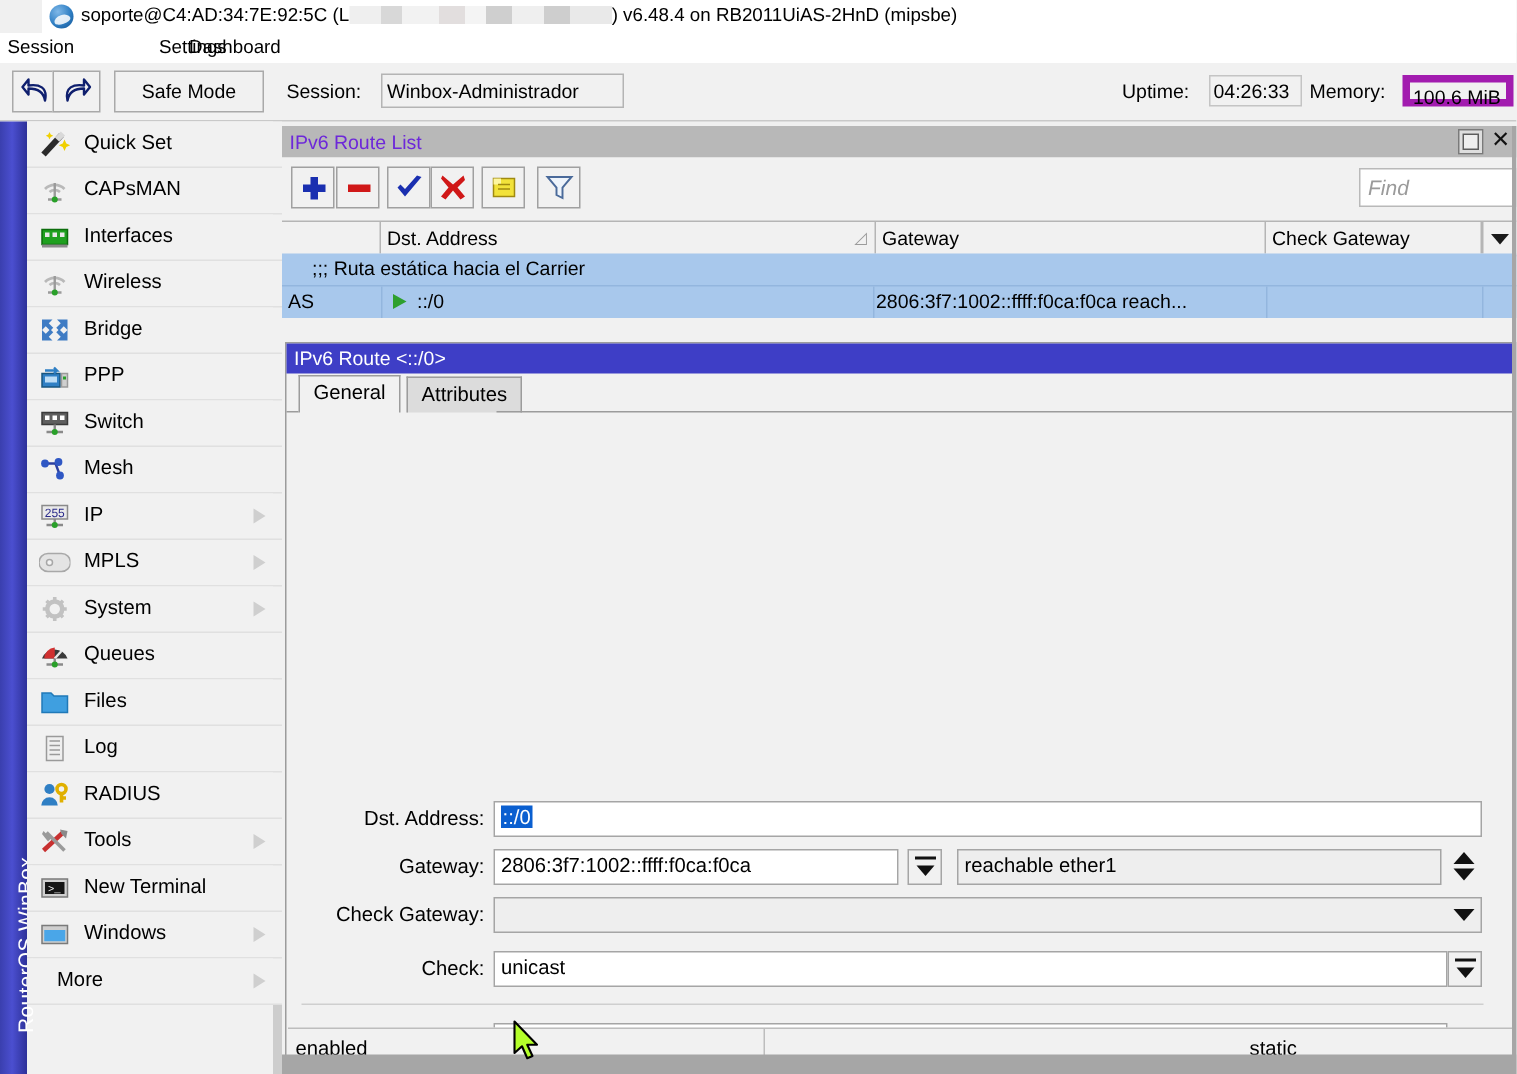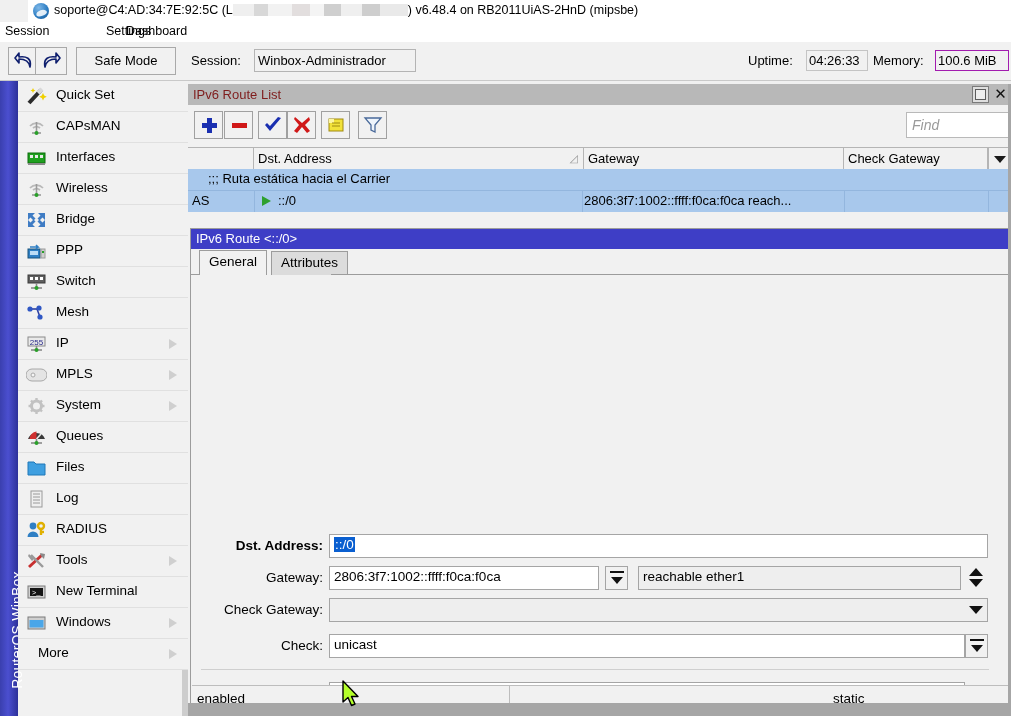--- a/index.html
+++ b/index.html
@@ -39,21 +39,21 @@
   .safemode{position:absolute;left:76px;top:47px;width:100px;height:28px;background:#f1f1f1;
     border:1px solid #a9a9a9;box-sizing:border-box;text-align:center;line-height:26px;font-size:13px;}
   .sesslabel{position:absolute;left:191px;top:53px;font-size:13px;}
   .sessbox{position:absolute;left:254px;top:49px;width:162px;height:23px;background:#f1f1f1;
     border:1px solid #b4b4b4;box-sizing:border-box;line-height:21px;padding-left:3px;font-size:13px;}
   .uplabel{position:absolute;left:748px;top:53px;font-size:13px;}
   .upbox{position:absolute;left:806px;top:50px;width:62px;height:21px;background:#f1f1f1;
     border:1px solid #c4c4c4;box-sizing:border-box;line-height:19px;padding-left:2px;font-size:13px;}
   .memlabel{position:absolute;left:873px;top:53px;font-size:13px;}
   .membox{position:absolute;left:935px;top:50px;width:74px;height:21px;background:#f1f1f1;
-    border:1px solid #a21caf;box-sizing:border-box;line-height:19px;padding-left:2px;font-size:13px;}
+    border:5px solid #a21caf;box-sizing:border-box;line-height:19px;padding-left:2px;font-size:13px;}
 
   
   .sidebar{position:absolute;left:0;top:81px;width:188px;height:635px;background:#f1f1f1;}
   .bluestrip{position:absolute;left:0;top:81px;width:18px;height:635px;
     background:linear-gradient(90deg,#3a3fae 0%,#4b4fd0 45%,#2d3199 100%);}
   .brandtext{position:absolute;left:-62px;top:540px;width:160px;height:18px;
     transform:rotate(-90deg);transform-origin:center;color:#fff;font-size:14px;
     letter-spacing:.2px;text-align:center;white-space:nowrap;}
   .menu{position:absolute;left:18px;top:81px;width:170px;}
   .mi{position:relative;height:30px;border-bottom:1px solid #e0e0e0;background:#f1f1f1;cursor:default;}
@@ -62,21 +62,21 @@
   .mi .arw{position:absolute;right:11px;top:10px;width:0;height:0;
     border-left:8px solid #cfcfcf;border-top:5px solid transparent;border-bottom:5px solid transparent;}
   .mi .arw:after{content:"";position:absolute;left:-8px;top:-5px;width:0;height:0;
     border-left:8px solid transparent;border-top:5px solid transparent;border-bottom:5px solid transparent;}
   .mi.more .lbl{left:20px;}
   .sb-scroll{position:absolute;left:182px;top:81px;width:6px;height:635px;background:#cdcdcd;}
 
   
   .win{position:absolute;left:188px;top:84px;width:823px;height:632px;background:#f1f1f1;}
   .win-title{position:absolute;left:0;top:0;width:823px;height:21px;background:#b8b8b8;}
-  .win-title .t{position:absolute;left:5px;top:3px;font-size:13px;color:#7f1d1d;}
+  .win-title .t{position:absolute;left:5px;top:3px;font-size:13px;color:#6d28d9;}
   .wbtn{position:absolute;top:2px;width:17px;height:17px;background:#dedede;
     border:1px solid #7a7a7a;box-sizing:border-box;}
   .wbtn.max{right:22px;}
   .wbtn.cls{right:2px;border:none;background:transparent;}
   .wbtn.max i{display:block;width:9px;height:9px;border:1px solid #5c5c5c;margin:2px auto;background:#eee;}
   .wbtn.cls span{display:block;text-align:center;font-size:15px;line-height:15px;color:#111;}
 
   .win-toolbar{position:absolute;left:0;top:21px;width:823px;height:40px;background:#f1f1f1;}
   .tb2{position:absolute;top:6px;width:29px;height:28px;background:#f1f1f1;
     border:1px solid #a0a0a0;box-sizing:border-box;}
@@ -527,21 +527,21 @@
         <span class="t">IPv6 Route &lt;::/0&gt;</span>
       </div>
 
       <div class="tabs">
         <div class="tab active" style="left:8px">General</div>
         <div class="tab inactive" style="left:80px">Attributes</div>
       </div>
       <div class="tabline" style="left:0;top:45px;width:8px"></div>
       <div class="tabline" style="left:140px;top:45px;width:679px"></div>
 
-      <div class="flabel" style="left:10px;top:309px;width:122px;font-weight:bold;">Dst. Address:</div>
+      <div class="flabel" style="left:10px;top:309px;width:122px;">Dst. Address:</div>
       <div class="fin" style="left:138px;top:305px;width:659px;"><span class="sel">::/0</span></div>
 
       <div class="flabel" style="left:10px;top:341px;width:122px;">Gateway:</div>
       <div class="fin" style="left:138px;top:337px;width:270px;">2806:3f7:1002::ffff:f0ca:f0ca</div>
       <div class="ddbtn" style="left:414px;top:337px;">
           <b></b>
           <i style="top:10px"></i>
         </div>
       <div class="fin ro" style="left:447px;top:337px;width:323px;">reachable ether1</div>
       <div class="arwup" style="left:778px;top:339px;"></div>

